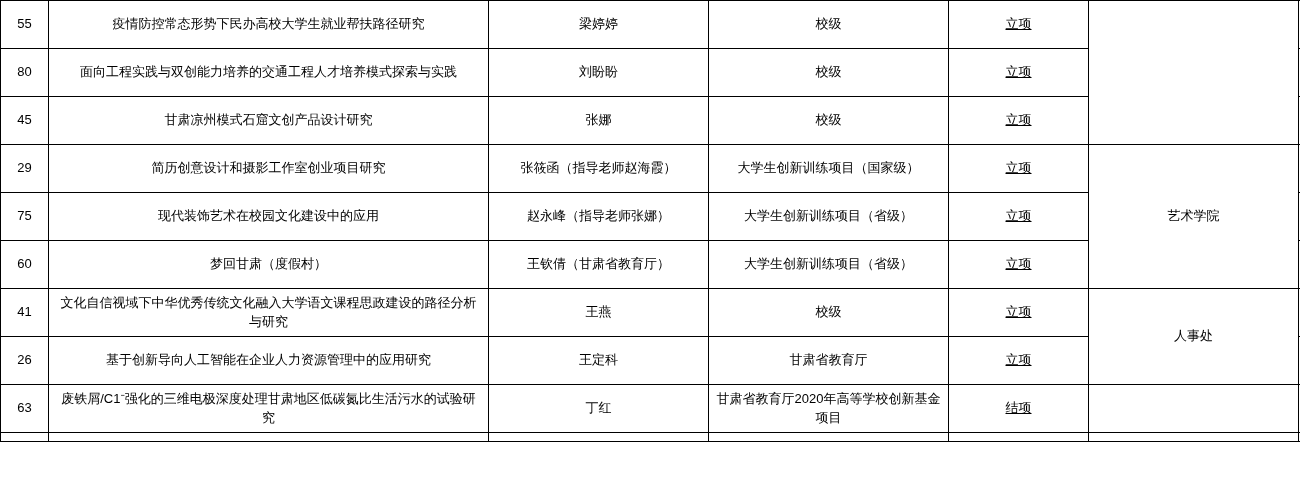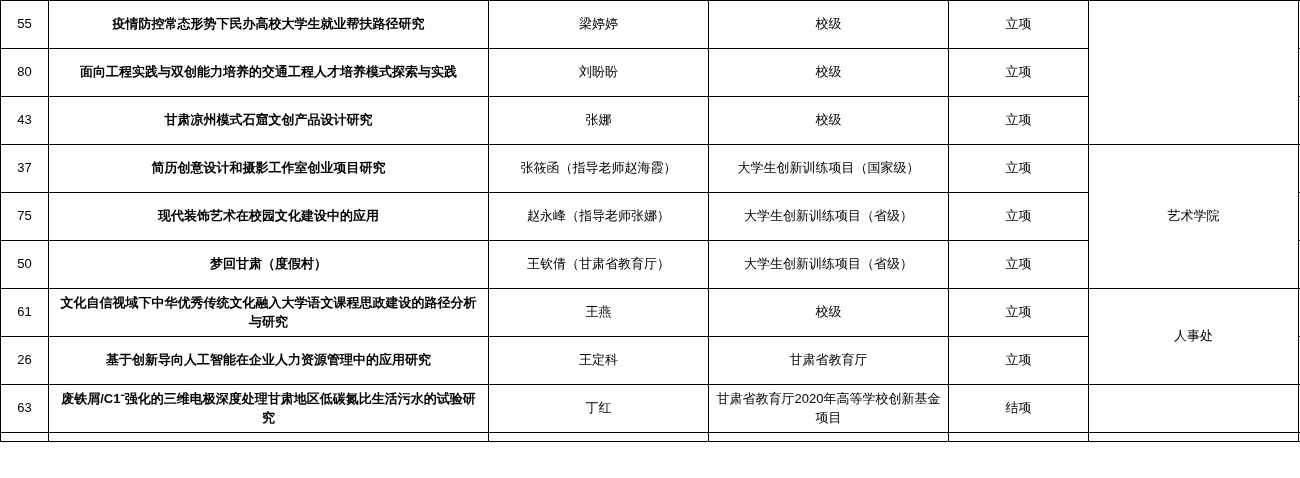--- a/index.html
+++ b/index.html
@@ -31,24 +31,24 @@
     border: 1px solid #000000;
     font-size: 13px;
     line-height: 1.45;
     text-align: center;
     vertical-align: middle;
     padding: 4px 6px;
     box-sizing: border-box;
     word-break: break-all;
   }
   td.col-index  { width: 48px; }
-  td.col-title  { width: 440px; font-weight: bold; }
+  td.col-title  { width: 440px; }
   td.col-leader { width: 220px; }
   td.col-level  { width: 240px; }
-  td.col-status { width: 140px; }
+  td.col-status { width: 140px; text-decoration: underline; }
   td.col-unit   { width: 210px; }
   
   td.col-tail   { width: 0px; border-left: 1px solid #000000; border-right: none; border-top: none; border-bottom: none; }
   .row-tall td { height: 48px; }
   .partial-row td { height: 8px; border-bottom: none; }
 </style>
 </head>
 <body>
 
 <div class="sheet">
@@ -65,54 +65,54 @@
       </tr>
       <tr class="row-tall">
         <td class="col-index">80</td>
         <td class="col-title">面向工程实践与双创能力培养的交通工程人才培养模式探索与实践</td>
         <td class="col-leader">刘盼盼</td>
         <td class="col-level">校级</td>
         <td class="col-status">立项</td>
         <td class="col-tail"></td>
       </tr>
       <tr class="row-tall">
-        <td class="col-index">43</td>
+        <td class="col-index">45</td>
         <td class="col-title">甘肃凉州模式石窟文创产品设计研究</td>
         <td class="col-leader">张娜</td>
         <td class="col-level">校级</td>
         <td class="col-status">立项</td>
         <td class="col-tail"></td>
       </tr>
       <tr class="row-tall">
-        <td class="col-index">37</td>
+        <td class="col-index">29</td>
         <td class="col-title">简历创意设计和摄影工作室创业项目研究</td>
         <td class="col-leader">张筱函（指导老师赵海霞）</td>
         <td class="col-level">大学生创新训练项目（国家级）</td>
         <td class="col-status">立项</td>
         <td class="col-unit" rowspan="3">艺术学院</td>
         <td class="col-tail"></td>
       </tr>
       <tr class="row-tall">
         <td class="col-index">75</td>
         <td class="col-title">现代装饰艺术在校园文化建设中的应用</td>
         <td class="col-leader">赵永峰（指导老师张娜）</td>
         <td class="col-level">大学生创新训练项目（省级）</td>
         <td class="col-status">立项</td>
         <td class="col-tail"></td>
       </tr>
       <tr class="row-tall">
-        <td class="col-index">50</td>
+        <td class="col-index">60</td>
         <td class="col-title">梦回甘肃（度假村）</td>
         <td class="col-leader">王钦倩（甘肃省教育厅）</td>
         <td class="col-level">大学生创新训练项目（省级）</td>
         <td class="col-status">立项</td>
         <td class="col-tail"></td>
       </tr>
       <tr class="row-tall">
-        <td class="col-index">61</td>
+        <td class="col-index">41</td>
         <td class="col-title">文化自信视域下中华优秀传统文化融入大学语文课程思政建设的路径分析与研究</td>
         <td class="col-leader">王燕</td>
         <td class="col-level">校级</td>
         <td class="col-status">立项</td>
         <td class="col-unit" rowspan="2">人事处</td>
         <td class="col-tail"></td>
       </tr>
       <tr class="row-tall">
         <td class="col-index">26</td>
         <td class="col-title">基于创新导向人工智能在企业人力资源管理中的应用研究</td>

